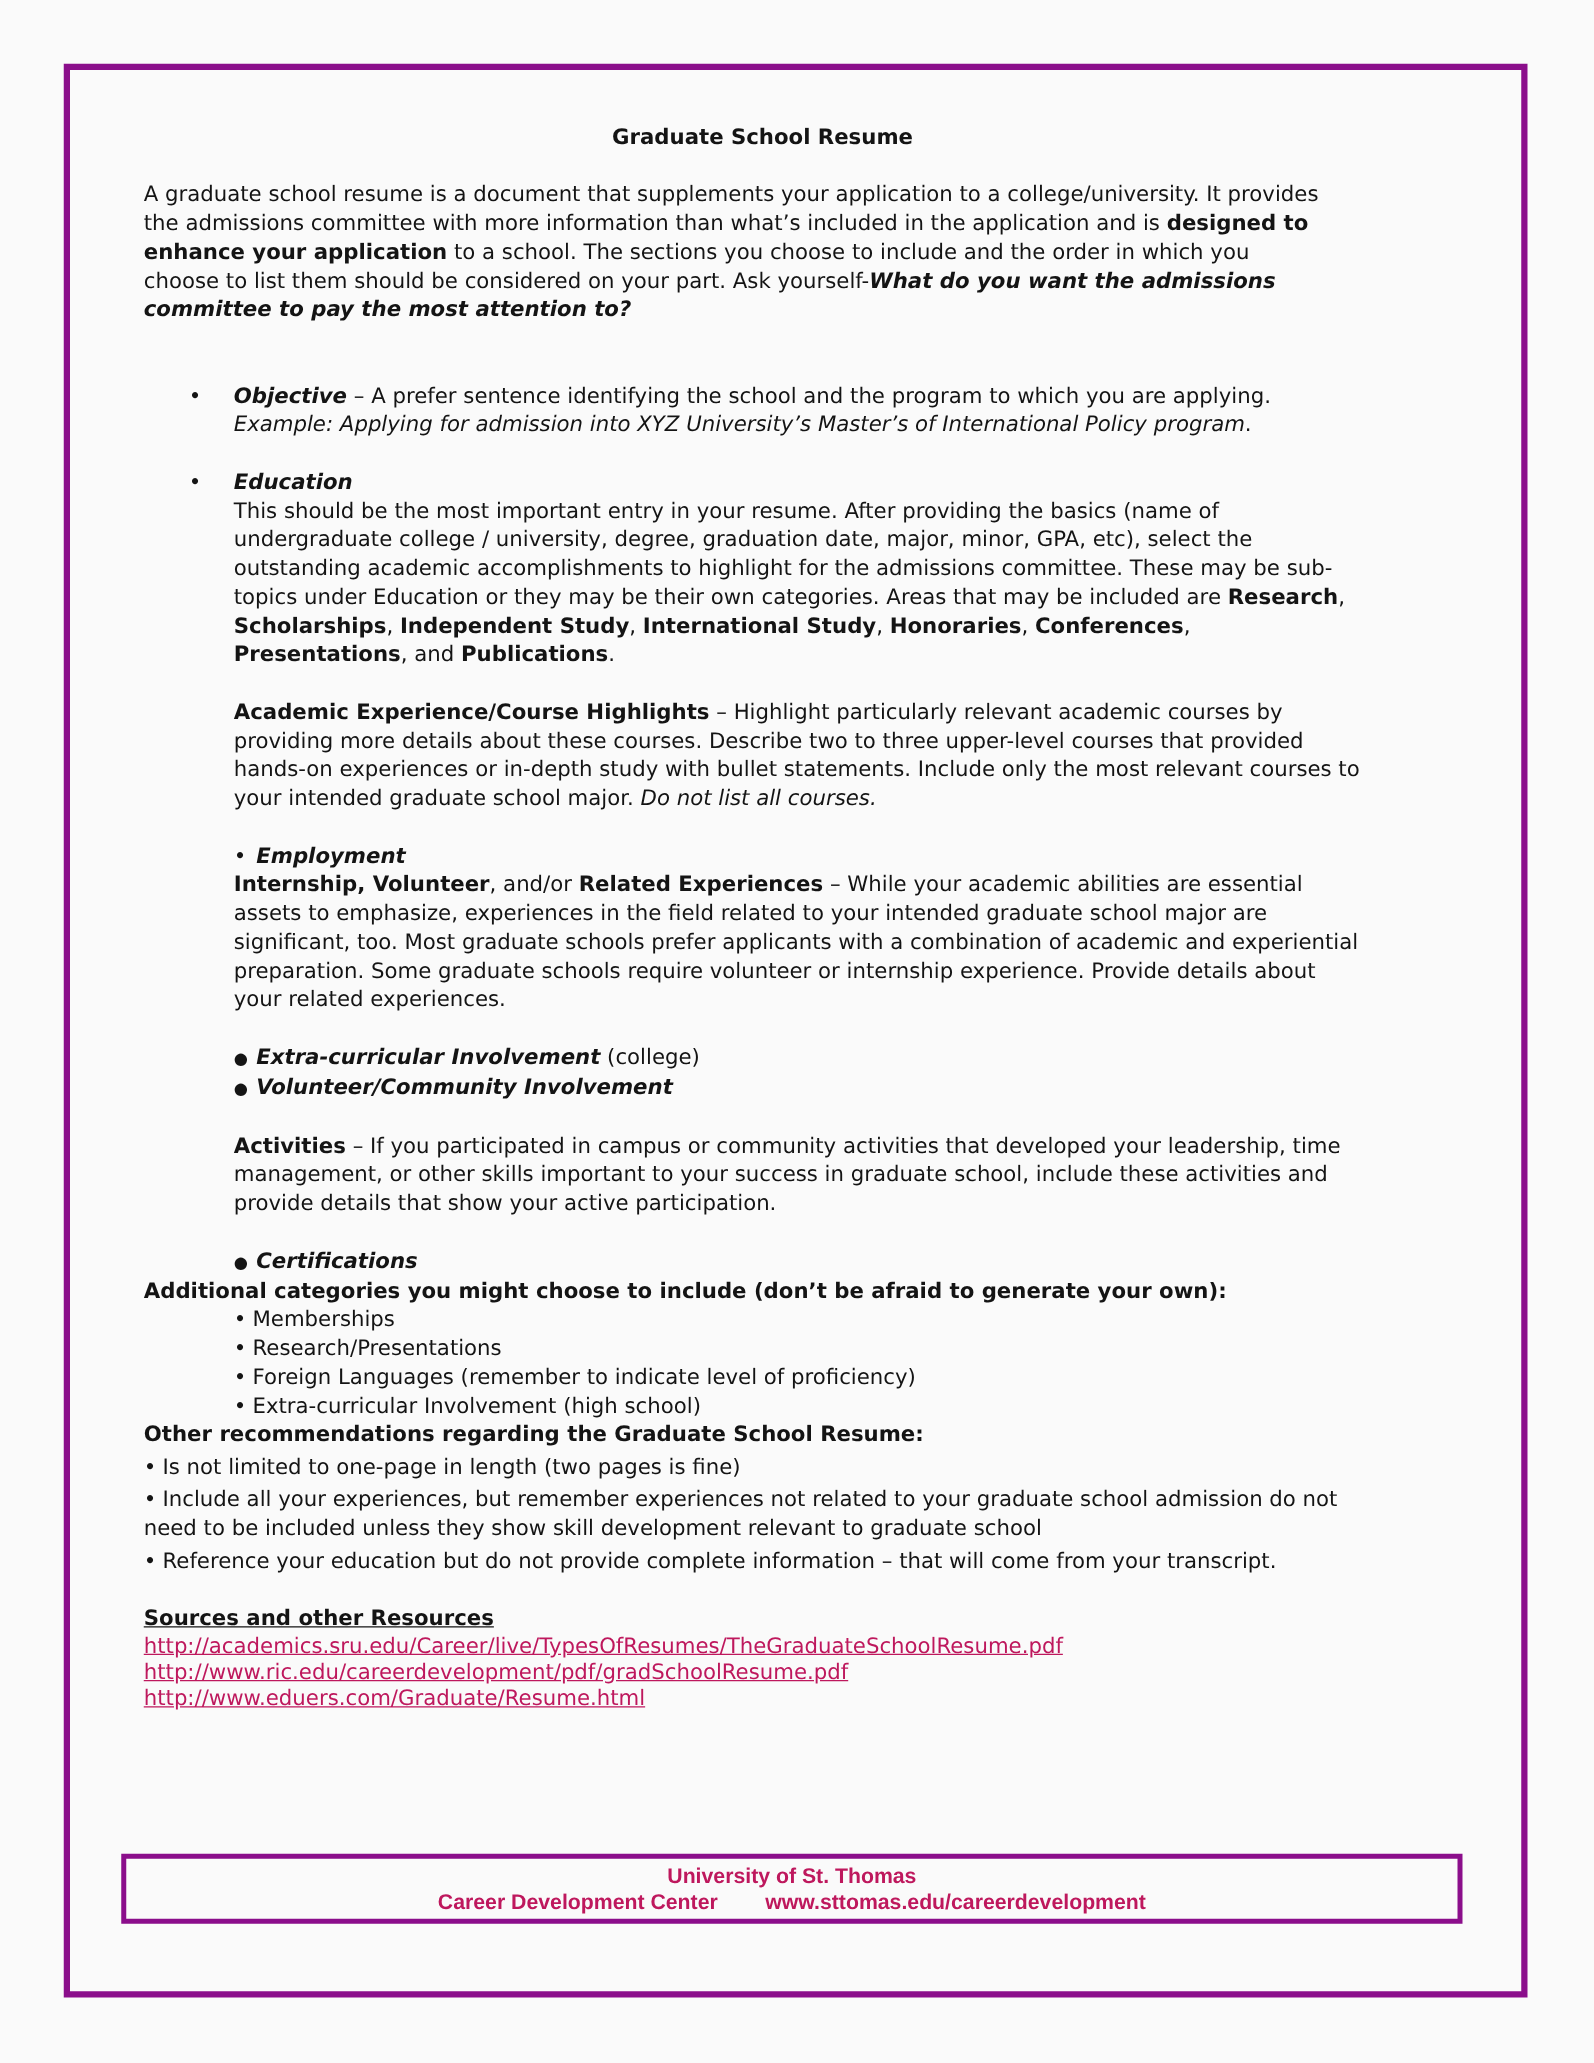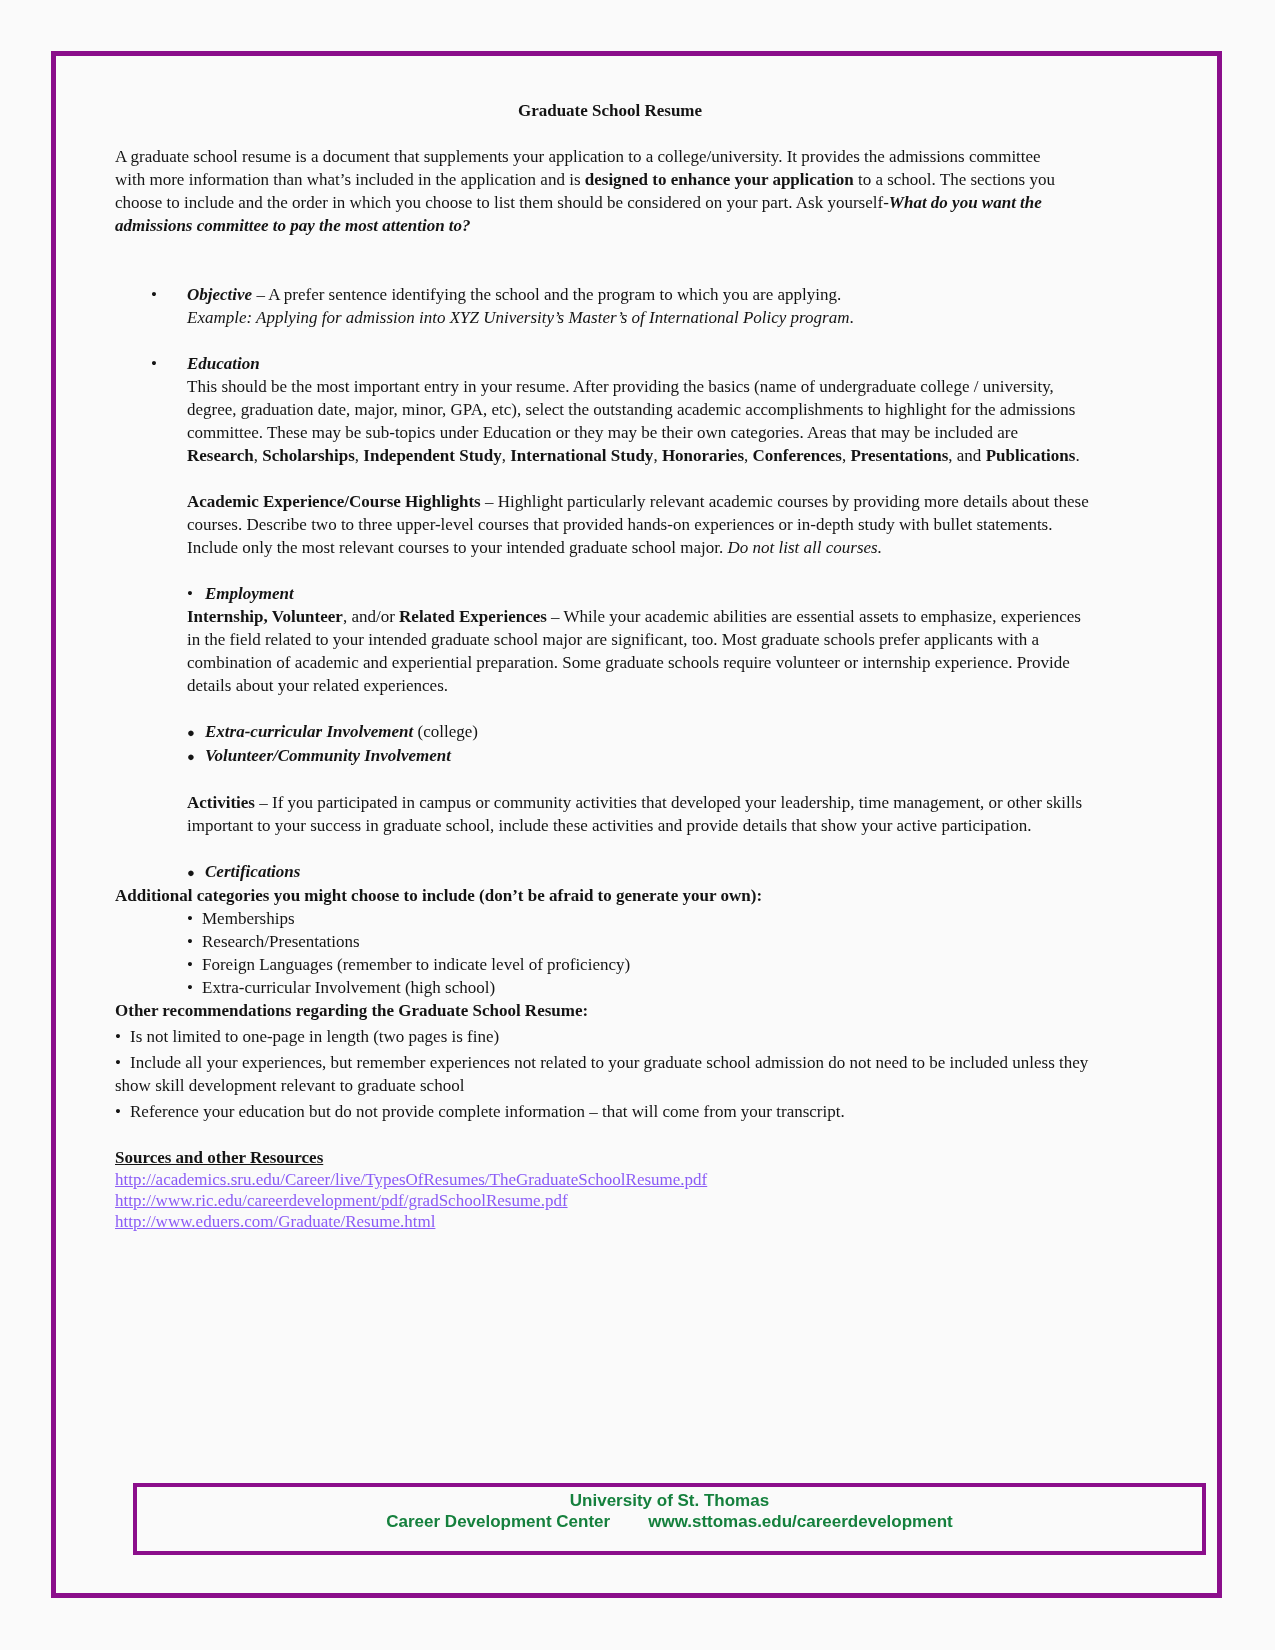--- a/index.html
+++ b/index.html
@@ -15,51 +15,50 @@
     position:absolute; left:51px; top:51px;
     width:1161px; height:1537px;
     border:5px solid #8b0e8b;
     background:transparent;
   }
   .doc {
     position:absolute; left:115px; top:99px;
     width:990px;
     font-size:17px; line-height:23px;
   }
-  .blk { margin:0;font-family:Liberation Serif, serif; }
+  .blk { margin:0; }
   .t-title { text-align:center; }
   .t-blank { height:23px; }
   .t-para { width:945px; }
   .t-li { position:relative; padding-left:72px; width:905px; }
   .t-li > .bullet { position:absolute; left:36px; top:0; }
   .t-ipara, .t-iline, .t-sub { margin-left:72px; width:905px; }
   .t-iline > .bullet { display:inline-block; width:18px; }
   .t-sub > .bullet { display:inline-block; width:15px; }
   .t-rec { width:990px; margin-top:3px; }
   .t-rec > .bullet { display:inline-block; width:15px; }
   .t-boldline { width:990px; }
   .t-huline { width:990px; }
   .t-link { line-height:21px; }
   .bullet-big { font-size:13px; }
   .b { font-weight:bold; }
   .i { font-style:italic; }
   .u { text-decoration:underline;margin-top:12px; }
-  a.lnk { color:#8b5cf6; text-decoration:underline; cursor:pointer; }
+  a.lnk { color:#be185d; text-decoration:underline; cursor:pointer; }
   .footer-box {
     position:absolute; left:97px; top:1483px;
     width:1065px;
     border:4px solid #8b0e8b;
     background:transparent;
     text-align:center;
-    padding:3px 0 19px 0;
+    padding:3px 0 3px 0;
     font-family:"Liberation Sans", sans-serif;
     font-weight:bold;
     font-size:17px; line-height:21px;
-    color:#15803d;
-    margin-left:36px;
+    color:#be185d;
   }
   .footer-line2 span + span { margin-left:38px;text-align:right; }
 </style>
 </head>
 <body>
 
 <div class="page-frame"></div>
 
 <div class="doc">
     <div class="blk t-title"><span class="b">Graduate School Resume</span></div>

